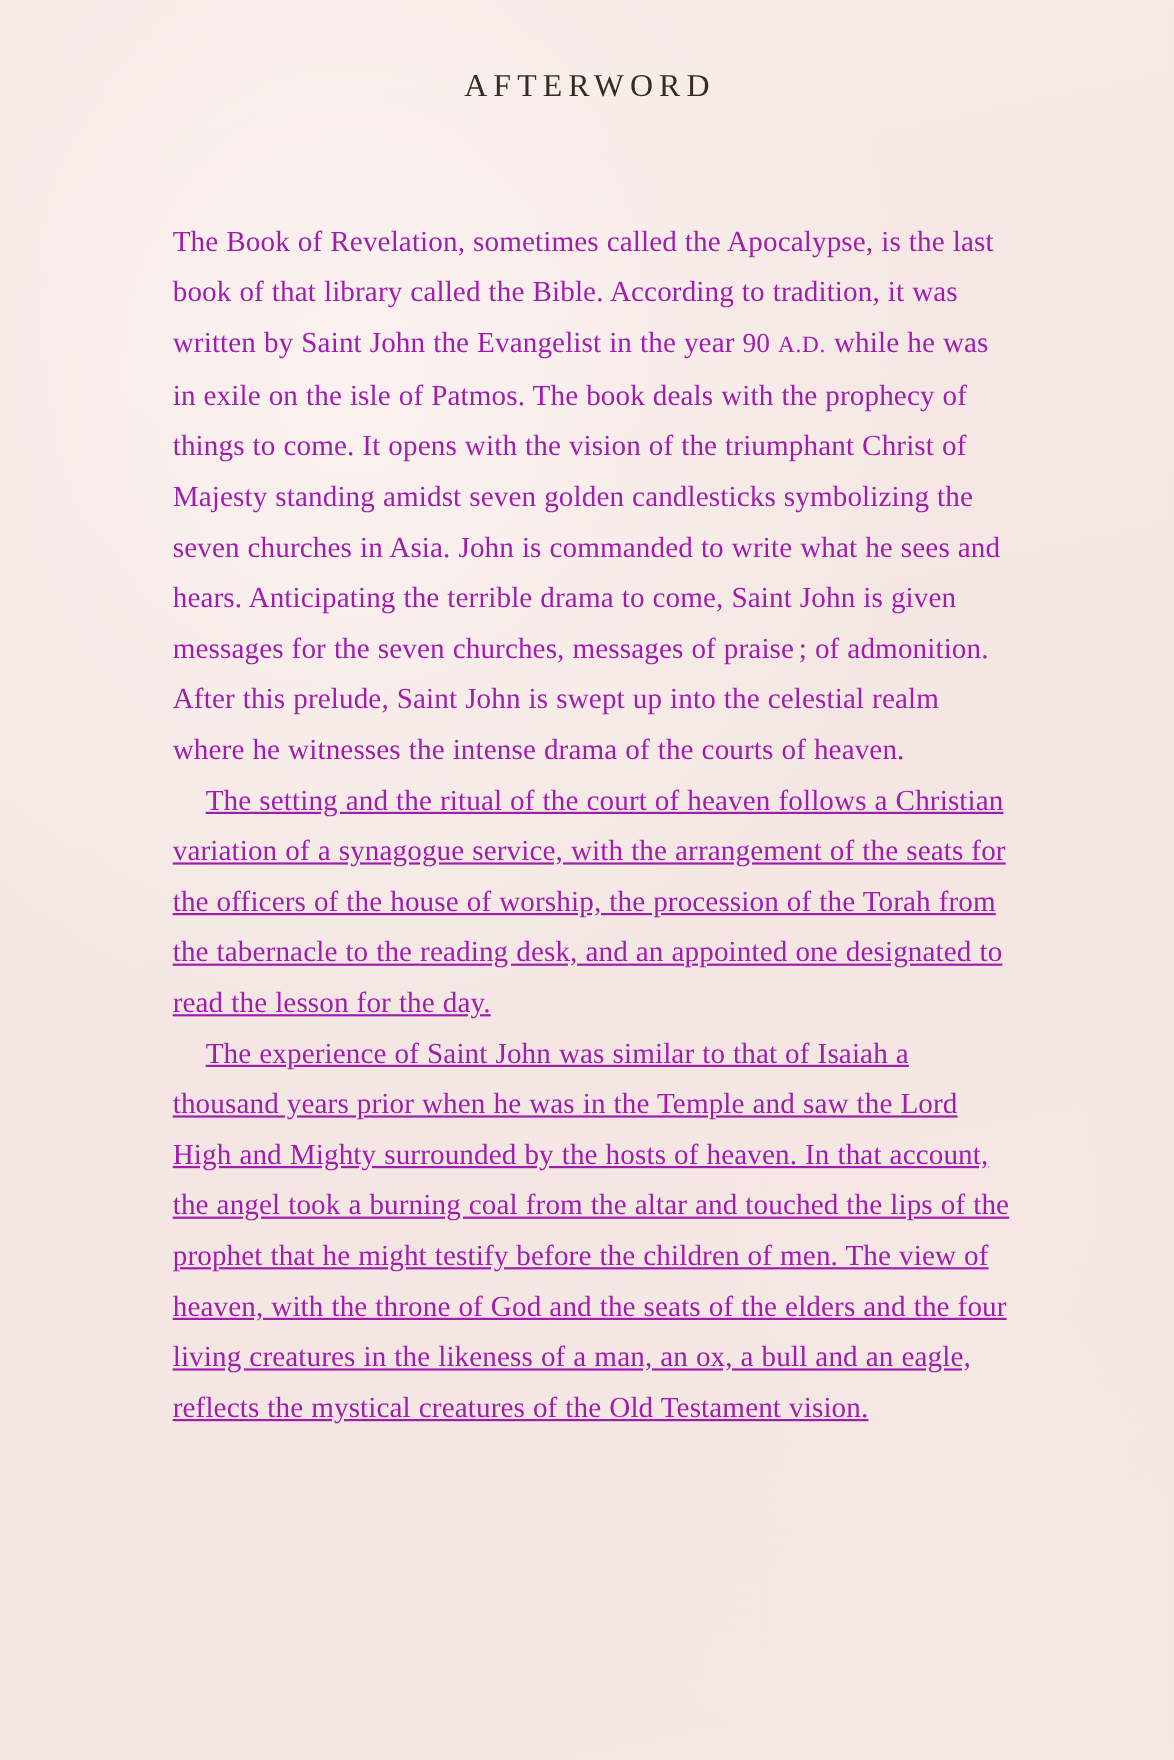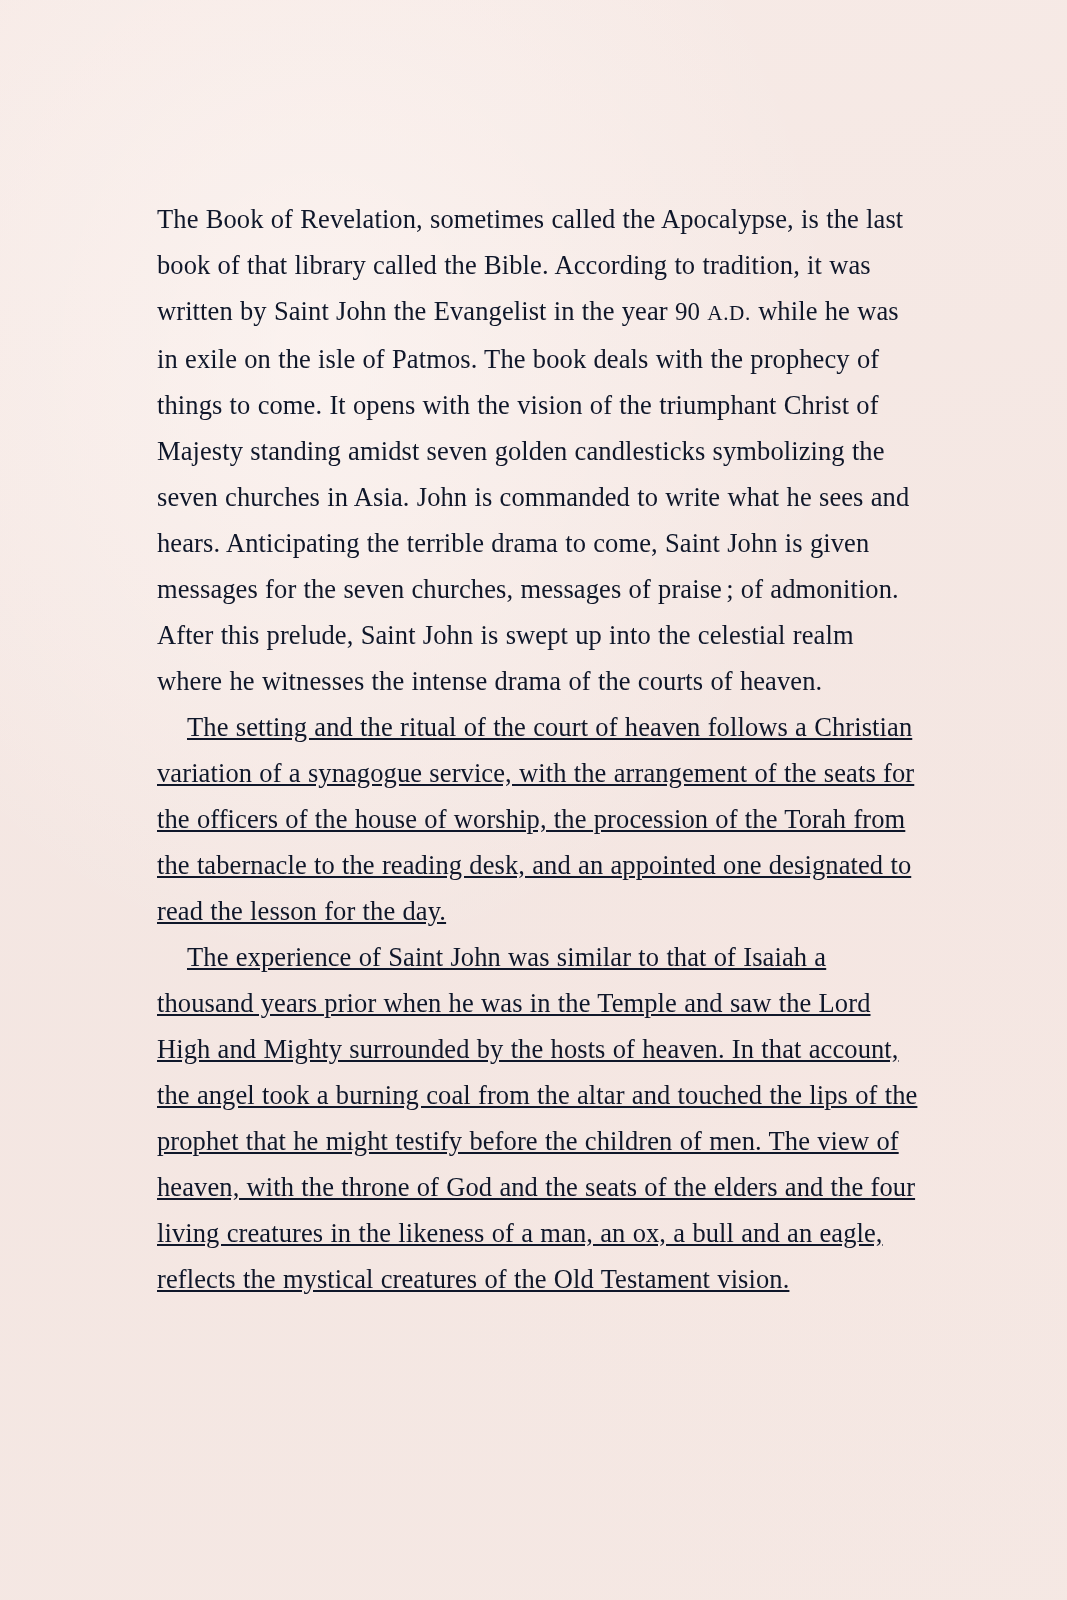--- a/index.html
+++ b/index.html
@@ -56,21 +56,21 @@
     top: 196px;
     left: 157px;
     width: 762px;
   }
 
   .para {
     margin: 0;
     font-size: 26.5px;
     line-height: 46px;
     text-align: left;
-    color: #0f172a;
+    color: #a21caf;
     letter-spacing: 0.1px;
     word-spacing: 0.5px;
   }
 
   .para + .para {
     text-indent: 30px;
     text-decoration: underline;
   }
 
   .smallcaps {
@@ -87,20 +87,21 @@
     width: 0.16em;
   }
 </style>
 </head>
 <body>
 
 <div class="page">
 
   <div class="paper-grain"></div>
 
+  <h1 class="page-title">AFTERWORD</h1>
 
   <div class="body-text">
 
     <p class="para"><span>The Book of Revelation, sometimes called the Apocalypse, is the last book of that library called the Bible. According to tradition, it was written by Saint John the Evangelist in the year <span class="oldstyle-num">90</span> <span class="smallcaps">A.D.</span> while he was in exile on the isle of Patmos. The book deals with the prophecy of things to come. It opens with the vision of the triumphant Christ of Majesty standing amidst seven golden candlesticks symbolizing the seven churches in Asia. John is commanded to write what he sees and hears. Anticipating the terrible drama to come, Saint John is given messages for the seven churches, messages of praise<span class="thin-space"></span>; of admonition. After this prelude, Saint John is swept up into the celestial realm where he witnesses the intense drama of the courts of heaven.</span></p>
 
     <p class="para">The setting and the ritual of the court of heaven follows a Christian variation of a synagogue service, with the arrangement of the seats for the officers of the house of worship, the procession of the Torah from the tabernacle to the reading desk, and an appointed one designated to read the lesson for the day.</p>
 
     <p class="para">The experience of Saint John was similar to that of Isaiah a thousand years prior when he was in the Temple and saw the Lord High and Mighty surrounded by the hosts of heaven. In that account, the angel took a burning coal from the altar and touched the lips of the prophet that he might testify before the children of men. The view of heaven, with the throne of God and the seats of the elders and the four living creatures in the likeness of a man, an ox, a bull and an eagle, reflects the mystical creatures of the Old Testament vision.</p>
 
   </div>

